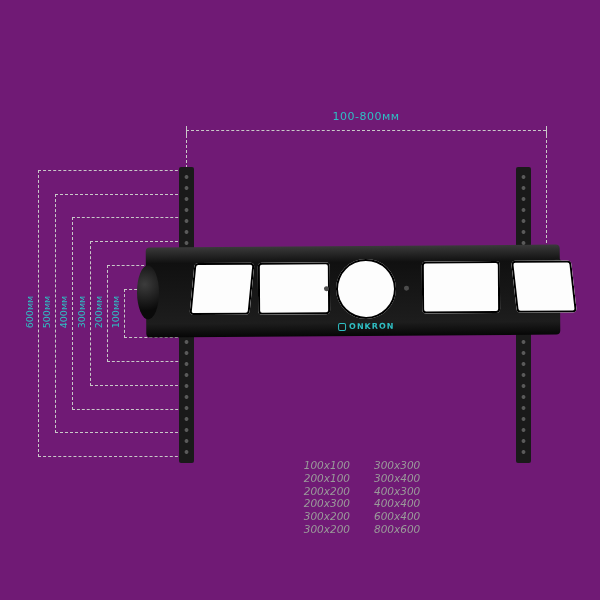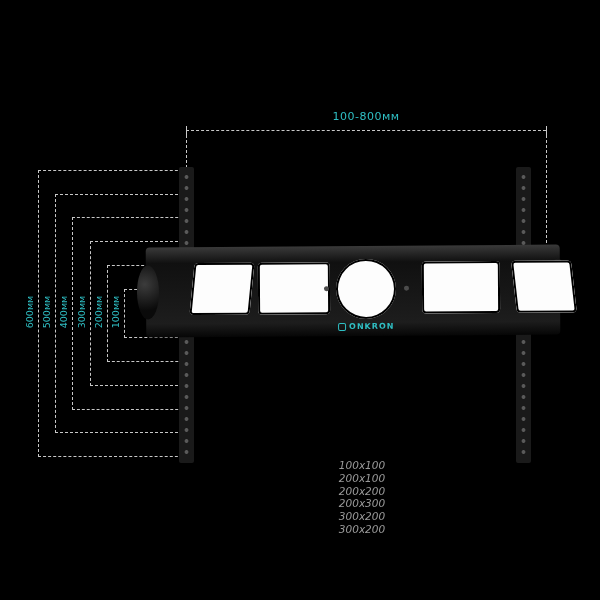--- a/index.html
+++ b/index.html
@@ -1,17 +1,17 @@
 <!DOCTYPE html>
 <html><head>
 <meta charset="utf-8">
 <style>
   html,body{margin:0;padding:0;background:#fff;}
   body{font-family:"DejaVu Sans","Liberation Sans",sans-serif;}
-  .stage{position:relative;width:600px;height:600px;background:#000000;overflow:hidden;}
+  .stage{position:relative;width:600px;height:600px;background:#701a75;overflow:hidden;}
 
   
   .dim-top-label{position:absolute;left:186px;width:360px;top:110px;text-align:center;
     color:#2fbfc4;font-size:11px;letter-spacing:.5px;}
   .dim-h-line{position:absolute;left:186px;top:130px;width:360px;height:0;
     border-top:1px dashed #c9c9c9;}
   .dim-v-line{position:absolute;width:0;border-left:1px dashed #c9c9c9;}
   .dim-v-left{left:186px;top:130px;height:38px;}
   .dim-v-right{left:546px;top:130px;height:118px;}
   .tick{position:absolute;top:126px;width:1px;height:9px;background:#c9c9c9;}
@@ -123,16 +123,24 @@
   <div class="vesa">
     <div class="vesa-cols">
       <div class="vesa-col">
         <span>100x100</span>
         <span>200x100</span>
         <span>200x200</span>
         <span>200x300</span>
         <span>300x200</span>
         <span>300x200</span>
       </div>
+      <div class="vesa-col">
+        <span>300x300</span>
+        <span>300x400</span>
+        <span>400x300</span>
+        <span>400x400</span>
+        <span>600x400</span>
+        <span>800x600</span>
+      </div>
     </div>
   </div>
 
 </div>
 
 </body></html>

